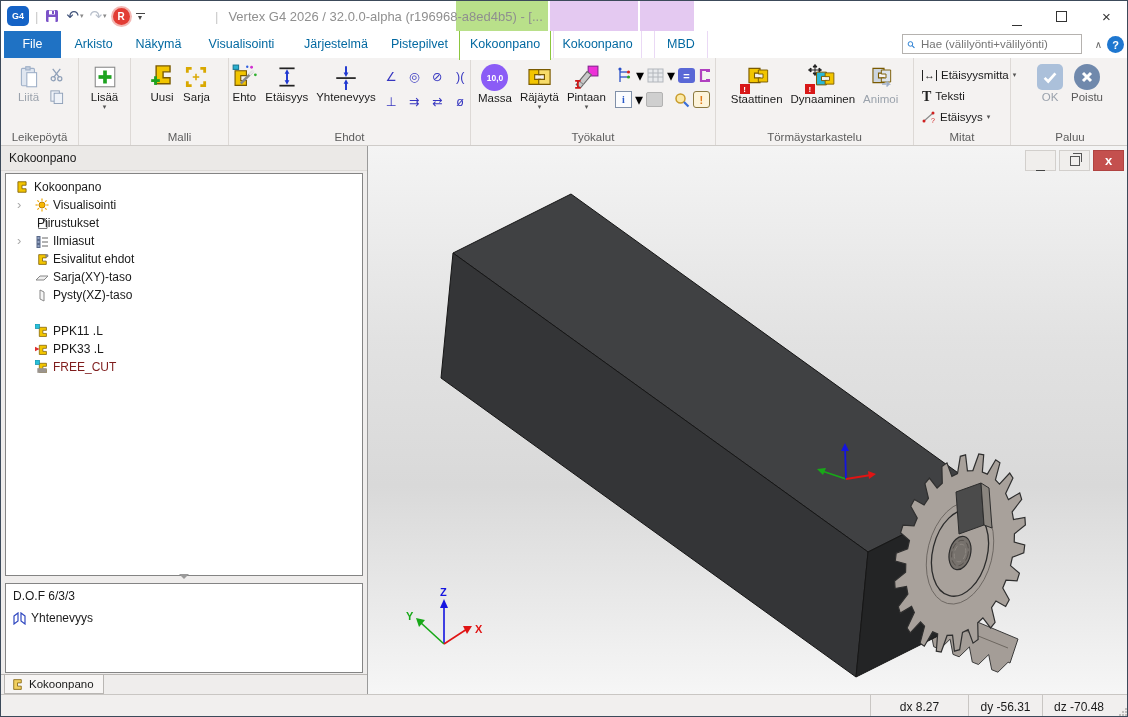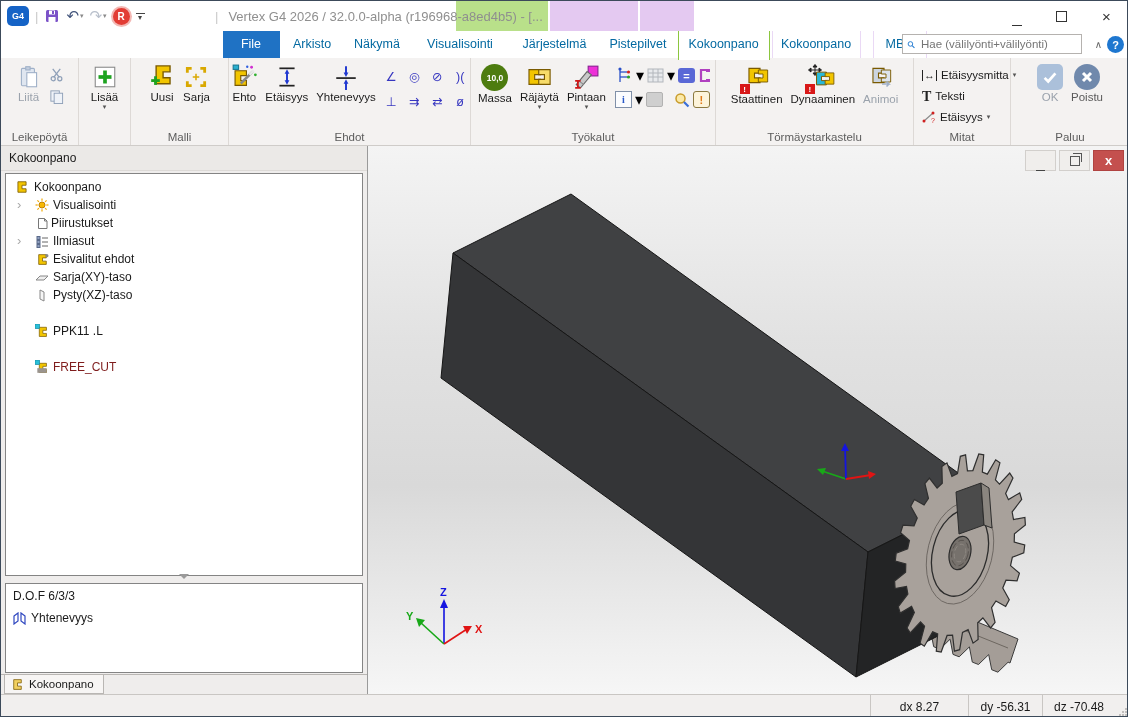--- a/index.html
+++ b/index.html
@@ -21,42 +21,42 @@
   .tb-green{left:455px;width:92px;background:#b9e08a;}
   .tb-pur1{left:549px;width:88px;background:#e4c9f1;}
   .tb-pur2{left:639px;width:54px;background:#e4c9f1;}
   .winbtns{position:absolute;right:0;top:0;height:30px;display:flex;}
   .wbtn{width:45px;height:30px;display:flex;align-items:center;justify-content:center;color:#333;}
   .wbtn .mini{width:10px;border-bottom:1.5px solid #333;}
   .wbtn .maxi{width:9px;height:9px;border:1.2px solid #333;}
   .wbtn.close{font-size:15px;}
   
   .tabrow{position:absolute;left:0;top:30px;width:1128px;height:27px;background:#fff;border-bottom:2px solid #8cc63f;box-sizing:content-box;}
-  .tabs{display:flex;height:27px;padding-left:19px;justify-content:center;}
+  .tabs{display:flex;height:27px;padding-left:3px;}
   .tab{height:27px;line-height:27px;text-align:center;font-size:12.5px;color:#0369a1;box-sizing:border-box;}
   .tab.file{background:#1f72c4;color:#fff;width:57px;}
   .tab.active{background:#fff;border-left:1px solid #8cc63f;border-right:1px solid #8cc63f;position:relative;z-index:2;margin-bottom:-2px;height:29px;}
   .tab.purp{border-left:1px solid #ead9f5;border-right:1px solid #ead9f5;}
   .searchbox{position:absolute;right:47px;top:3px;width:180px;height:20px;border:1px solid #b5b2af;background:#fff;display:flex;align-items:center;padding:0 4px;gap:4px;box-sizing:border-box;}
   .searchbox input{border:none;outline:none;flex:1;font-size:11.5px;color:#333;font-family:inherit;background:transparent;}
   .chevup{position:absolute;right:27px;top:8px;font-size:10px;color:#666;}
   .helpbtn{position:absolute;right:5px;top:5px;width:17px;height:17px;border-radius:50%;background:#1e77d0;color:#fff;font-size:11px;font-weight:bold;display:flex;align-items:center;justify-content:center;}
   
   .ribbon{position:absolute;left:0;top:57px;width:1128px;height:88px;background:#f4f2f1;border-bottom:1px solid #cfccc9;display:flex;box-sizing:border-box;}
   .grp{position:relative;height:100%;border-right:1px solid #ddd9d6;box-sizing:border-box;padding:5px 2px 16px 2px;display:flex;align-items:flex-start;justify-content:center;gap:2px;}
   .glabel{position:absolute;bottom:2px;left:0;right:0;text-align:center;font-size:11.5px;color:#5c5c5c;white-space:nowrap;}
   .rbtn{display:flex;flex-direction:column;align-items:center;gap:1px;font-size:11.5px;color:#1b1b1b;padding:1px 3px;}
   .rbtn .caret{font-size:7px;color:#555;line-height:6px;}
   .rbtn.dis{color:#9aa2ac;}
   .smallcol{display:flex;flex-direction:column;gap:4px;margin-top:2px;}
   .sic{width:20px;height:18px;display:flex;align-items:center;justify-content:center;}
   .minigrid{display:flex;flex-direction:column;gap:6px;margin-top:4px;}
   .minirow{display:flex;gap:2px;}
   .mini{width:21px;height:19px;display:flex;align-items:center;justify-content:center;color:#3636c0;font-size:12.5px;}
-  .massicon{width:27px;height:27px;border-radius:50%;background:#4d7c0f;color:#fff;font-size:8.5px;font-weight:bold;display:flex;align-items:center;justify-content:center;}
+  .massicon{width:27px;height:27px;border-radius:50%;background:#8b5cf6;color:#fff;font-size:8.5px;font-weight:bold;display:flex;align-items:center;justify-content:center;}
   .toolgrid{display:flex;flex-direction:column;gap:5px;margin-top:3px;margin-left:4px;}
   .toolrow{display:flex;align-items:center;gap:3px;}
   .tico{display:flex;align-items:center;justify-content:center;}
   .eqicon{width:17px;height:15px;border-radius:3px;background:#5a68d6;color:#fff;font-weight:bold;font-size:11px;display:flex;align-items:center;justify-content:center;}
   .grayicon{width:15px;height:13px;border-radius:2px;background:#cfcfcf;border:1px solid #b2b2b2;}
   .inficon{width:15px;height:15px;border:1px solid #8090a8;background:#fbfcfe;color:#2858c8;font-size:10px;font-weight:bold;font-family:"Liberation Serif","DejaVu Serif",serif;display:flex;align-items:center;justify-content:center;}
   .exicon{width:15px;height:15px;border:1px solid #8c7a40;border-radius:3px;background:#fdf4da;color:#e07818;font-weight:bold;font-size:11px;display:flex;align-items:center;justify-content:center;}
   .badge{position:absolute;left:-2px;bottom:-2px;width:10px;height:10px;background:#d81818;color:#fff;font-size:8px;font-weight:bold;display:flex;align-items:center;justify-content:center;}
   .brwrap{position:relative;display:flex;align-items:center;justify-content:center;}
   .mrow{display:flex;align-items:center;gap:4px;font-size:11.5px;color:#1b1b1b;height:19px;}
@@ -482,21 +482,21 @@
           <span class="tlab" style="left:47px">Visualisointi</span>
         </div>
 
         <div class="trow" style="top:40px">
           <span class="ticon" style="left:29px">
             <svg width="13" height="13" viewBox="0 0 13 13">
                 <path d="M2.5,1.5 h6 l2.5,2.5 v7.5 h-8.5 Z" fill="#fff" stroke="#777"></path>
                 <path d="M8.5,1.5 v2.5 h2.5" fill="none" stroke="#777"></path>
               </svg>
           </span>
-          <span class="tlab" style="left:45px">Piirustukset</span>
+          <span class="tlab" style="left:31px">Piirustukset</span>
         </div>
 
         <div class="trow" style="top:58px">
           <span class="tchev">›</span>
           <span class="ticon" style="left:29px">
             <svg width="13" height="13" viewBox="0 0 13 13">
               <rect x="1" y="1.5" width="3" height="3" fill="#90a0c0" stroke="#5a6a8a"></rect>
                 <line x1="6" y1="3" x2="12" y2="3" stroke="#666"></line>
               <rect x="1" y="5.5" width="3" height="3" fill="#90a0c0" stroke="#5a6a8a"></rect>
                 <line x1="6" y1="7" x2="12" y2="7" stroke="#666"></line>
@@ -539,20 +539,29 @@
         <div class="trow" style="top:148px">
           <span class="ticon" style="left:29px">
             <svg width="14" height="14" viewBox="0 0 24 24" style="color:#f2c500">
                 <use href="#br" x="3" y="3" width="21" height="21"></use>
                 <rect x="0" y="0" width="8" height="8" fill="#28c0d8" stroke="#1a7a94"></rect>
               </svg>
           </span>
           <span class="tlab" style="left:47px">PPK11 .L</span>
         </div>
 
+        <div class="trow" style="top:166px">
+          <span class="ticon" style="left:29px">
+            <svg width="14" height="14" viewBox="0 0 24 24" style="color:#f2c500">
+                <use href="#br" x="3" y="3" width="21" height="21"></use>
+                <polygon points="0,8 8,12 0,16" fill="#e03030"></polygon>
+              </svg>
+          </span>
+          <span class="tlab" style="left:47px">PPK33 .L</span>
+        </div>
 
         <div class="trow" style="top:184px">
           <span class="ticon" style="left:29px">
             <svg width="14" height="14" viewBox="0 0 24 24" style="color:#f2c500">
                 <use href="#br" x="3" y="3" width="21" height="21"></use>
                 <rect x="4" y="14" width="16" height="8" fill="#9a948e"></rect>
                 <rect x="0" y="0" width="8" height="8" fill="#28c0d8" stroke="#1a7a94"></rect>
               </svg>
           </span>
           <span class="tlab blue" style="left:47px">FREE_CUT</span>

